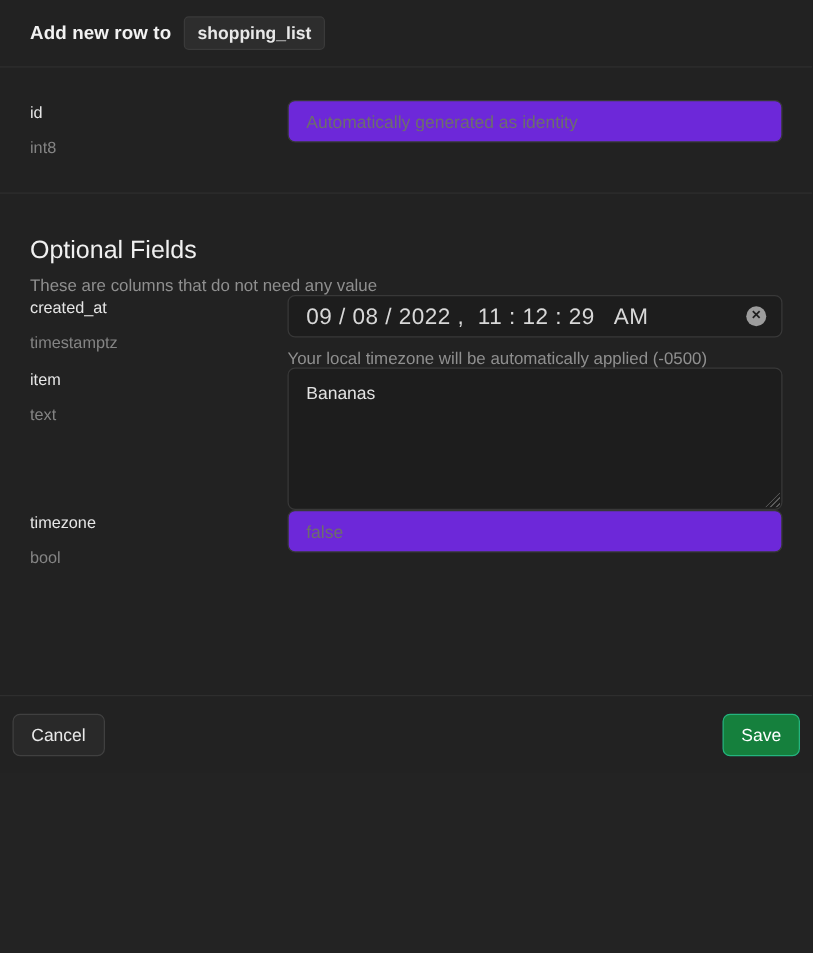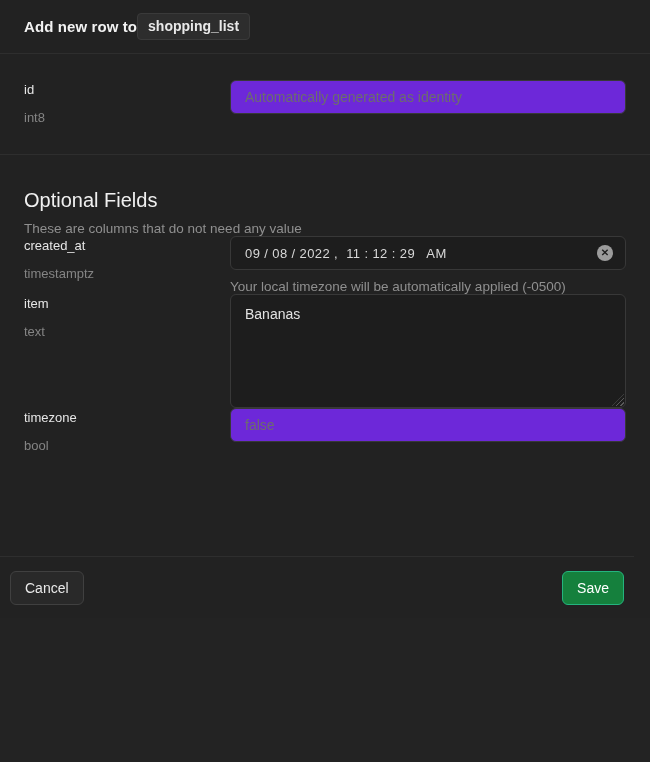--- a/index.html
+++ b/index.html
@@ -17,20 +17,21 @@
   .panel-header {
     height: 54px;
     display: flex;
     align-items: center;
     padding: 0 24px;
     border-bottom: 1px solid #2e2e2e;
     background: #222222;
   }
   .panel-title { font-size: 15px; font-weight: 700; color: #f2f2f2; letter-spacing: .1px; }
   .table-badge {
+    margin-left: 10px;
     background: #2d2d2d;
     border: 1px solid #3a3a3a;
     border-radius: 4px;
     padding: 4px 10px 5px;
     font-size: 14px;
     font-weight: 600;
     color: #e8e8e8;
   }
 
   
@@ -66,21 +67,21 @@
   .datetime-input {
     position: relative;
     height: 34px;
     background: #1d1d1d;
     border: 1px solid #383838;
     border-radius: 6px;
     display: flex;
     align-items: center;
     padding: 0 34px 0 14px;
   }
-  .datetime-value { font-size: 13px; color: #d8d8d8; white-space: pre; letter-spacing: .4px; }
+  .datetime-value { font-size: 18px; color: #d8d8d8; white-space: pre; letter-spacing: .4px; }
   .clear-btn {
     position: absolute;
     right: 12px;
     top: 50%;
     transform: translateY(-50%);
     width: 16px; height: 16px;
     border-radius: 50%;
     background: #9c9c9c;
     color: #1d1d1d;
     font-size: 10px;
@@ -113,21 +114,21 @@
     right: 2px; bottom: 2px;
     width: 12px; height: 12px;
     background: repeating-linear-gradient(135deg, transparent 0 2px, #5a5a5a 2px 3px);
     clip-path: polygon(100% 0, 100% 100%, 0 100%);
     pointer-events: none;
   }
 
   
   .panel-footer {
     position: absolute;
-    left: 0; right: 16px; bottom: 0;
+    left: 0; right: 0; bottom: 0;
     height: 62px;
     border-top: 1px solid #2e2e2e;
     background: #222222;
     display: flex;
     align-items: center;
     justify-content: space-between;
     padding: 0 10px;
   }
   .btn {
     height: 34px;

